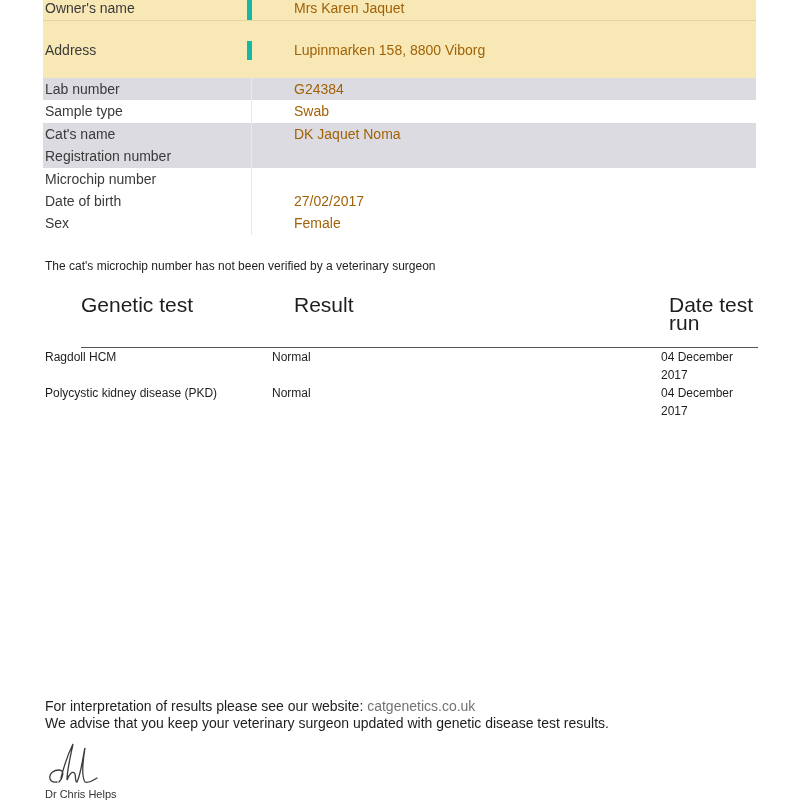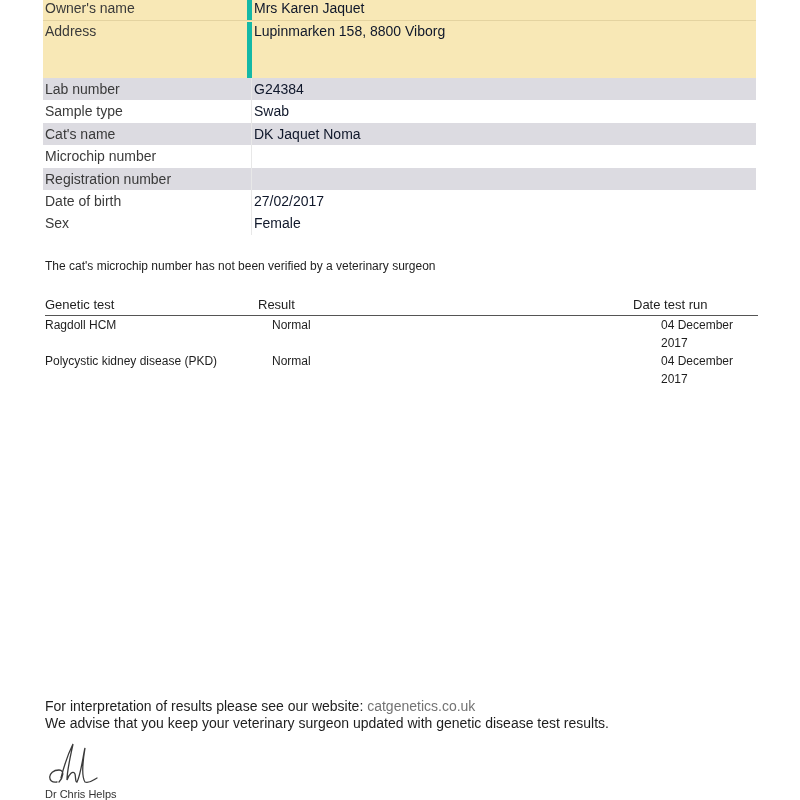--- a/index.html
+++ b/index.html
@@ -31,62 +31,65 @@
     .info-row .label {
       width: 209px;
       padding-left: 2px;
       color: #3a3a3a;
       border-right: 1px solid #e8e8e8;
       box-sizing: border-box;
     }
     .info-row .value {
       flex: 1;
       padding-left: 2px;
-      color: #0f172a;
+      color: #a16207;
+      margin-left: 40px;
     }
     .row-owner {
       background: #f8e8b6;
       border-bottom: 1px solid #e4d3a0;
       height: 20px;
       line-height: 17px;
     }
     .row-owner .label, .row-address .label {
       border-right: 5px solid #14b8a6;
     }
     .row-address {
       background: #f8e8b6;
       height: 57px;
       line-height: 19px;
       padding-top: 1px;
       box-sizing: border-box;
+      align-items: center;
     }
     .row-grey { background: #dcdbe1; }
     .row-white { background: #ffffff; }
 
     .note {
       position: absolute;
       left: 45px;
       top: 259px;
       font-size: 12px;
       color: #1e1e1e;
     }
 
     .results {
       position: absolute;
       left: 45px;
       top: 296px;
       width: 713px;
     }
     .results-header {
       display: flex;
-      font-size: 13px;
+      font-size: 21px;
       color: #1e1e1e;
       border-bottom: 1.5px solid #555555;
-      padding-bottom: 1px;
+      padding-bottom: 15px;
       line-height: 18px;
+      margin-left: 36px;
     }
     .results-row {
       display: flex;
       font-size: 12px;
       color: #1e1e1e;
       line-height: 18px;
       gap: 14px;
     }
     .col-test { width: 213px; }
     .col-result { width: 375px; }
@@ -138,26 +141,26 @@
     <div class="value">G24384</div>
   </div>
   <div class="info-row row-white">
     <div class="label">Sample type</div>
     <div class="value">Swab</div>
   </div>
   <div class="info-row row-grey">
     <div class="label">Cat's name</div>
     <div class="value">DK Jaquet Noma</div>
   </div>
-  <div class="info-row row-white">
-    <div class="label">Microchip number</div>
-    <div class="value"></div>
-  </div>
   <div class="info-row row-grey">
     <div class="label">Registration number</div>
+    <div class="value"></div>
+  </div>
+  <div class="info-row row-white">
+    <div class="label">Microchip number</div>
     <div class="value"></div>
   </div>
   <div class="info-row row-white">
     <div class="label">Date of birth</div>
     <div class="value">27/02/2017</div>
   </div>
   <div class="info-row row-white">
     <div class="label">Sex</div>
     <div class="value">Female</div>
   </div>

